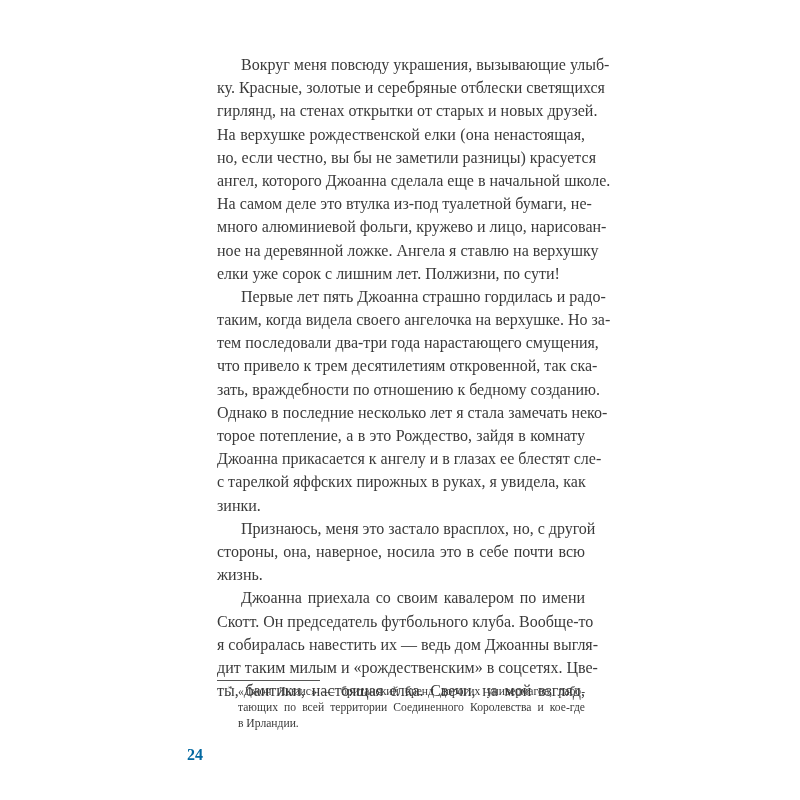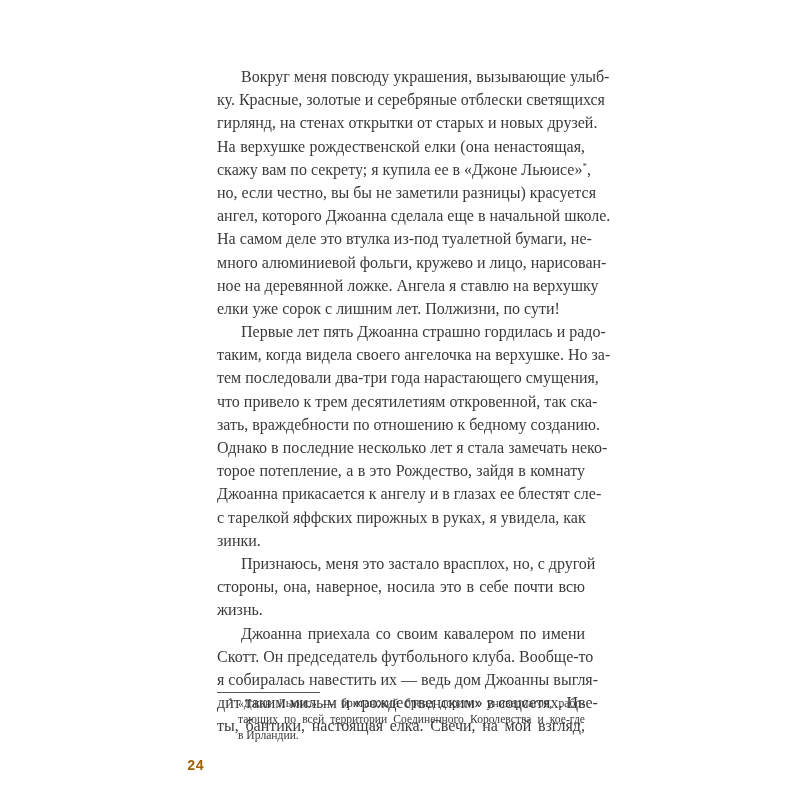--- a/index.html
+++ b/index.html
@@ -10,21 +10,21 @@
     body {
       width: 800px;
       height: 800px;
       position: relative;
       overflow: hidden;
       font-family: "Liberation Serif", "DejaVu Serif", serif;
       color: #3a3a3a;
     }
     .page {
       position: absolute;
-      left: 0; top: 12px;
+      left: 0; top: 0;
       width: 800px; height: 756px;
     }
     .body-text {
       position: absolute;
       left: 217px;
       top: 56px;
       width: 368px;
     }
     .line {
       display: block;
@@ -67,39 +67,38 @@
     .footnote .fn-star {
       position: absolute;
       left: -10px;
       top: -2px;
       font-size: 9px;
     }
     .page-number {
       position: absolute;
       left: 187px;
       top: 746px;
-      font-family: Liberation Mono, monospace;
+      font-family: Liberation Serif, serif;
       font-weight: bold;
-      font-size: 14px;
-      color: #a16207;
+      font-size: 16px;
+      color: #0369a1;
     }
   </style>
 </head>
 <body>
 
 <div class="page">
 
   <div class="body-text">
 
     <div class="paragraph">
       <span class="line indent">Вокруг меня повсюду украшения, вызывающие улыб-</span>
       <span class="line">ку. Красные, золотые и серебряные отблески светящихся</span>
       <span class="line">гирлянд, на стенах открытки от старых и новых друзей.</span>
       <span class="line">На верхушке рождественской елки (она ненастоящая,</span>
-      <span class="line"><span>скажу вам по секрету; я купила ее в «Джоне Льюисе»</span><sup class="fnmark">*</sup><span>,</span></span>
       <span class="line">но, если честно, вы бы не заметили разницы) красуется</span>
       <span class="line">ангел, которого Джоанна сделала еще в начальной школе.</span>
       <span class="line">На самом деле это втулка из-под туалетной бумаги, не-</span>
       <span class="line">много алюминиевой фольги, кружево и лицо, нарисован-</span>
       <span class="line">ное на деревянной ложке. Ангела я ставлю на верхушку</span>
       <span class="line last">елки уже сорок с лишним лет. Полжизни, по сути!</span>
     </div>
 
     <div class="paragraph">
       <span class="line indent">Первые лет пять Джоанна страшно гордилась и радо-</span>

